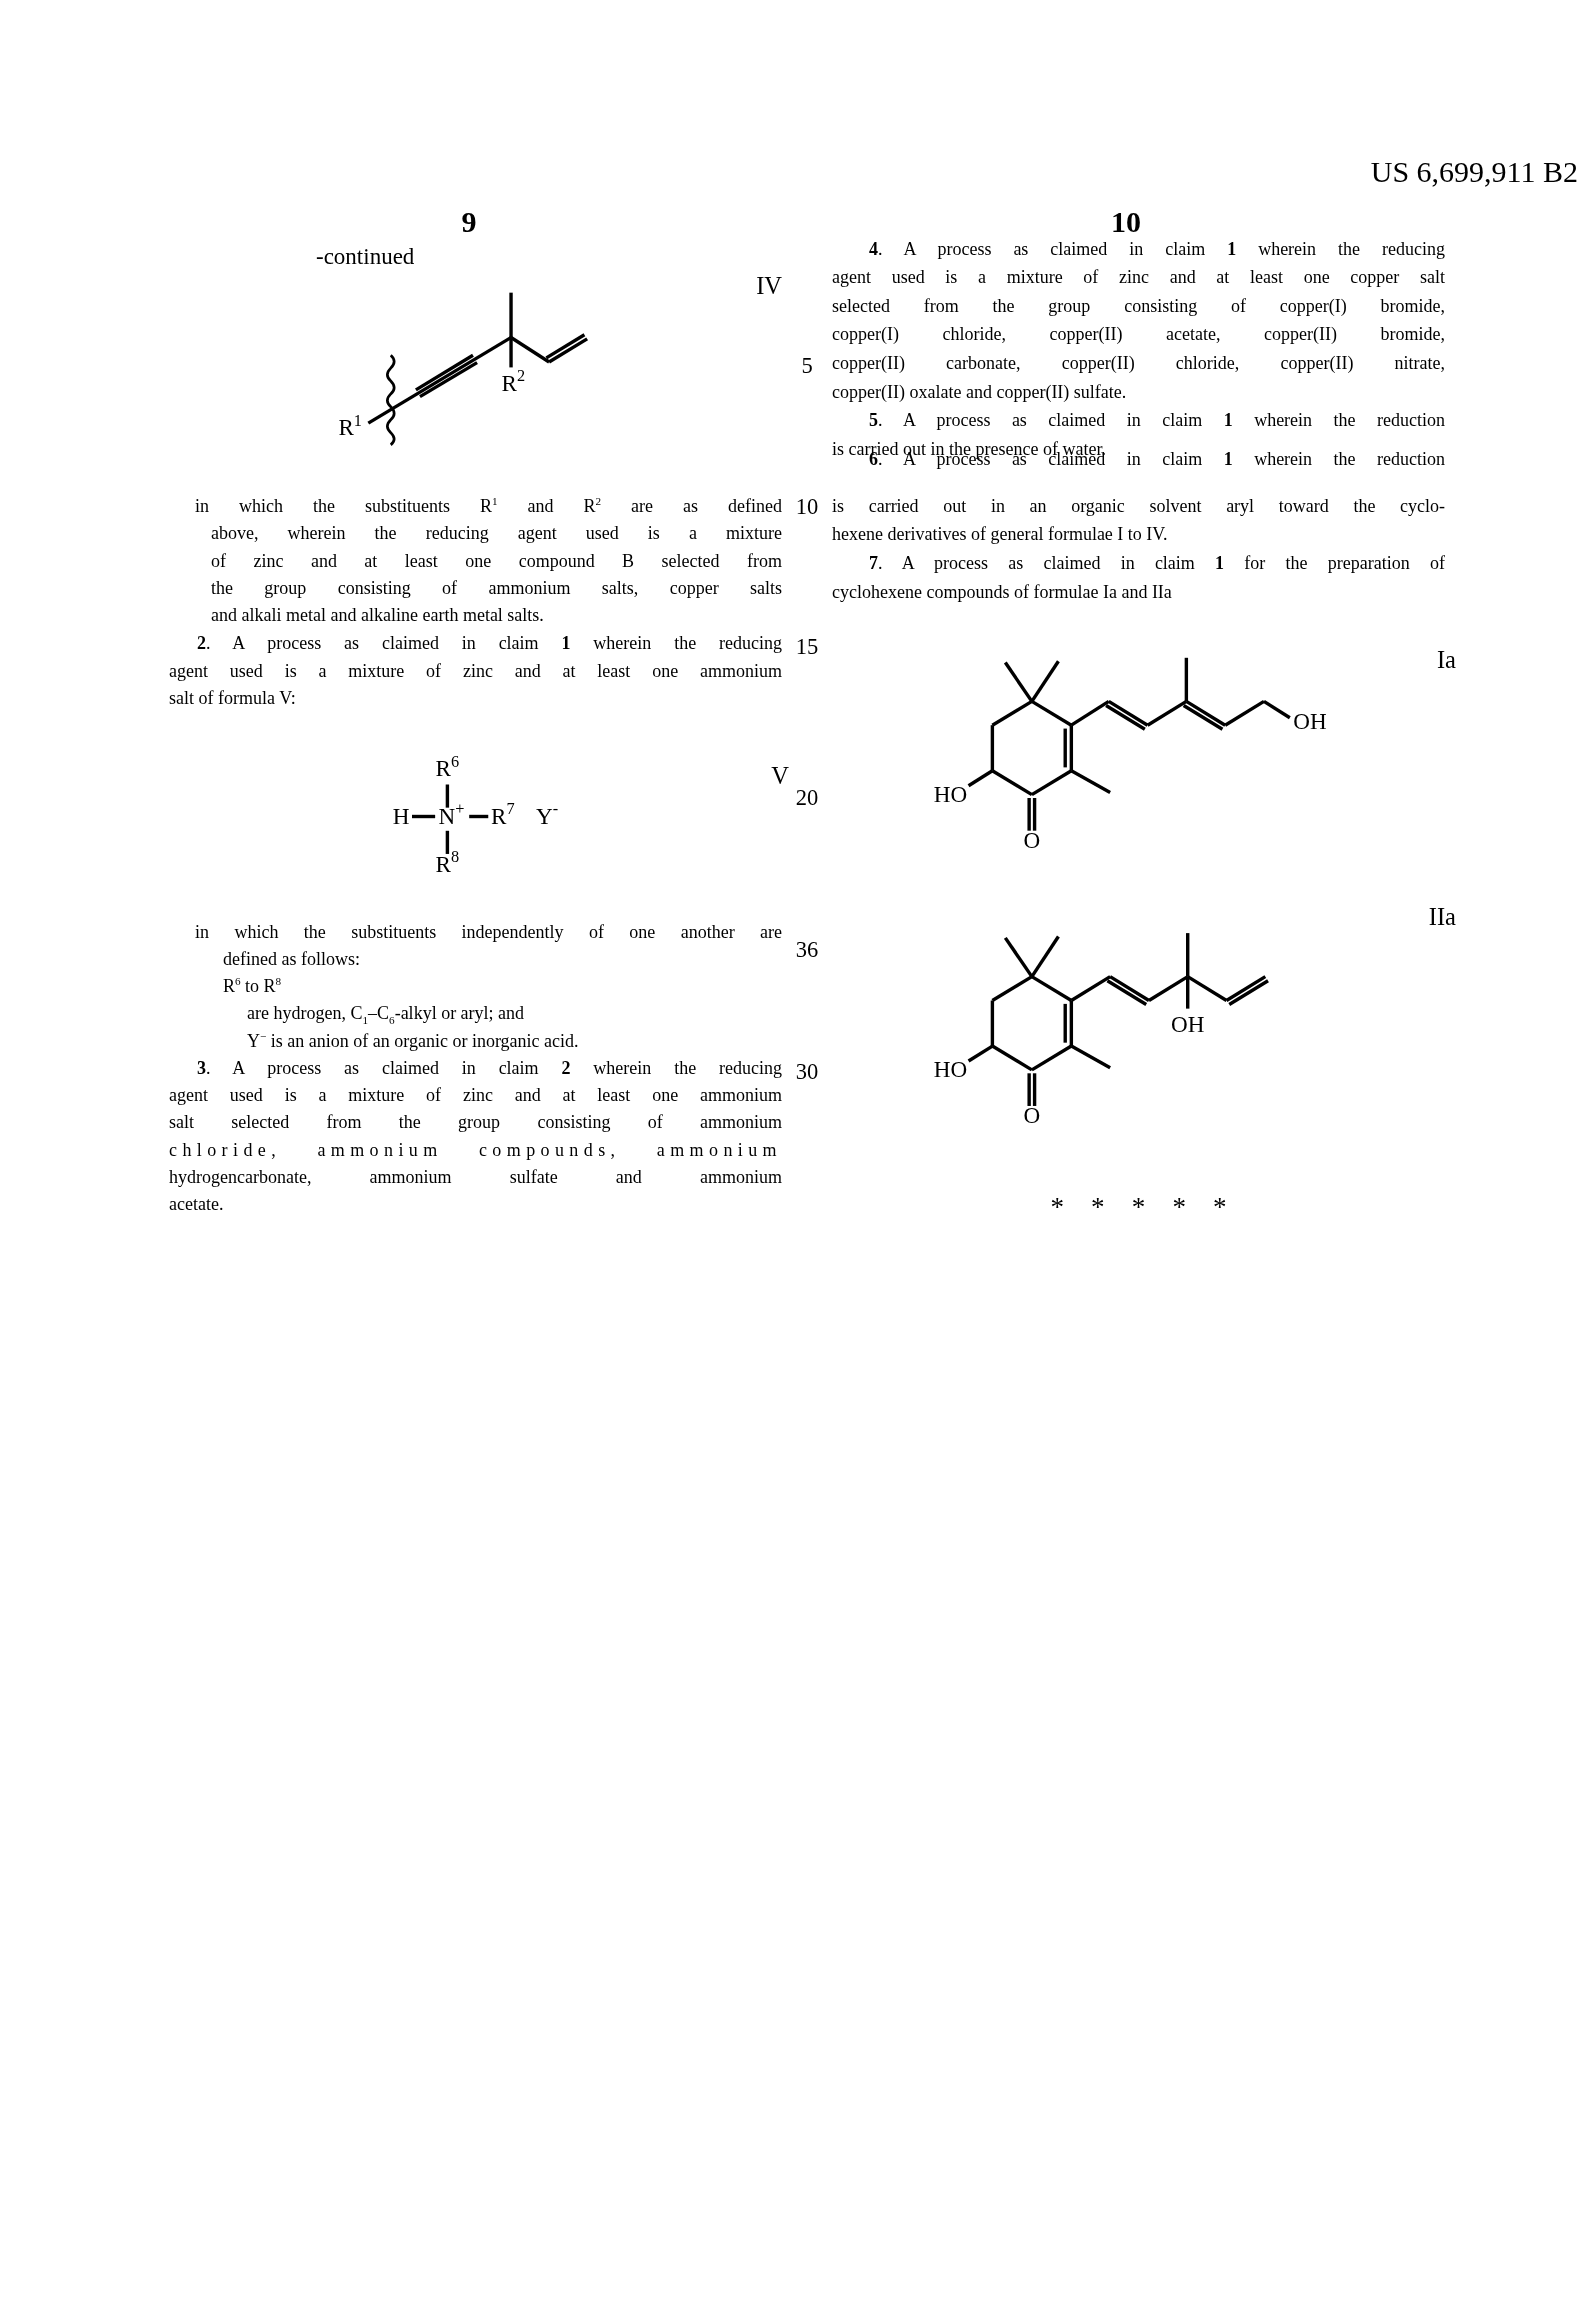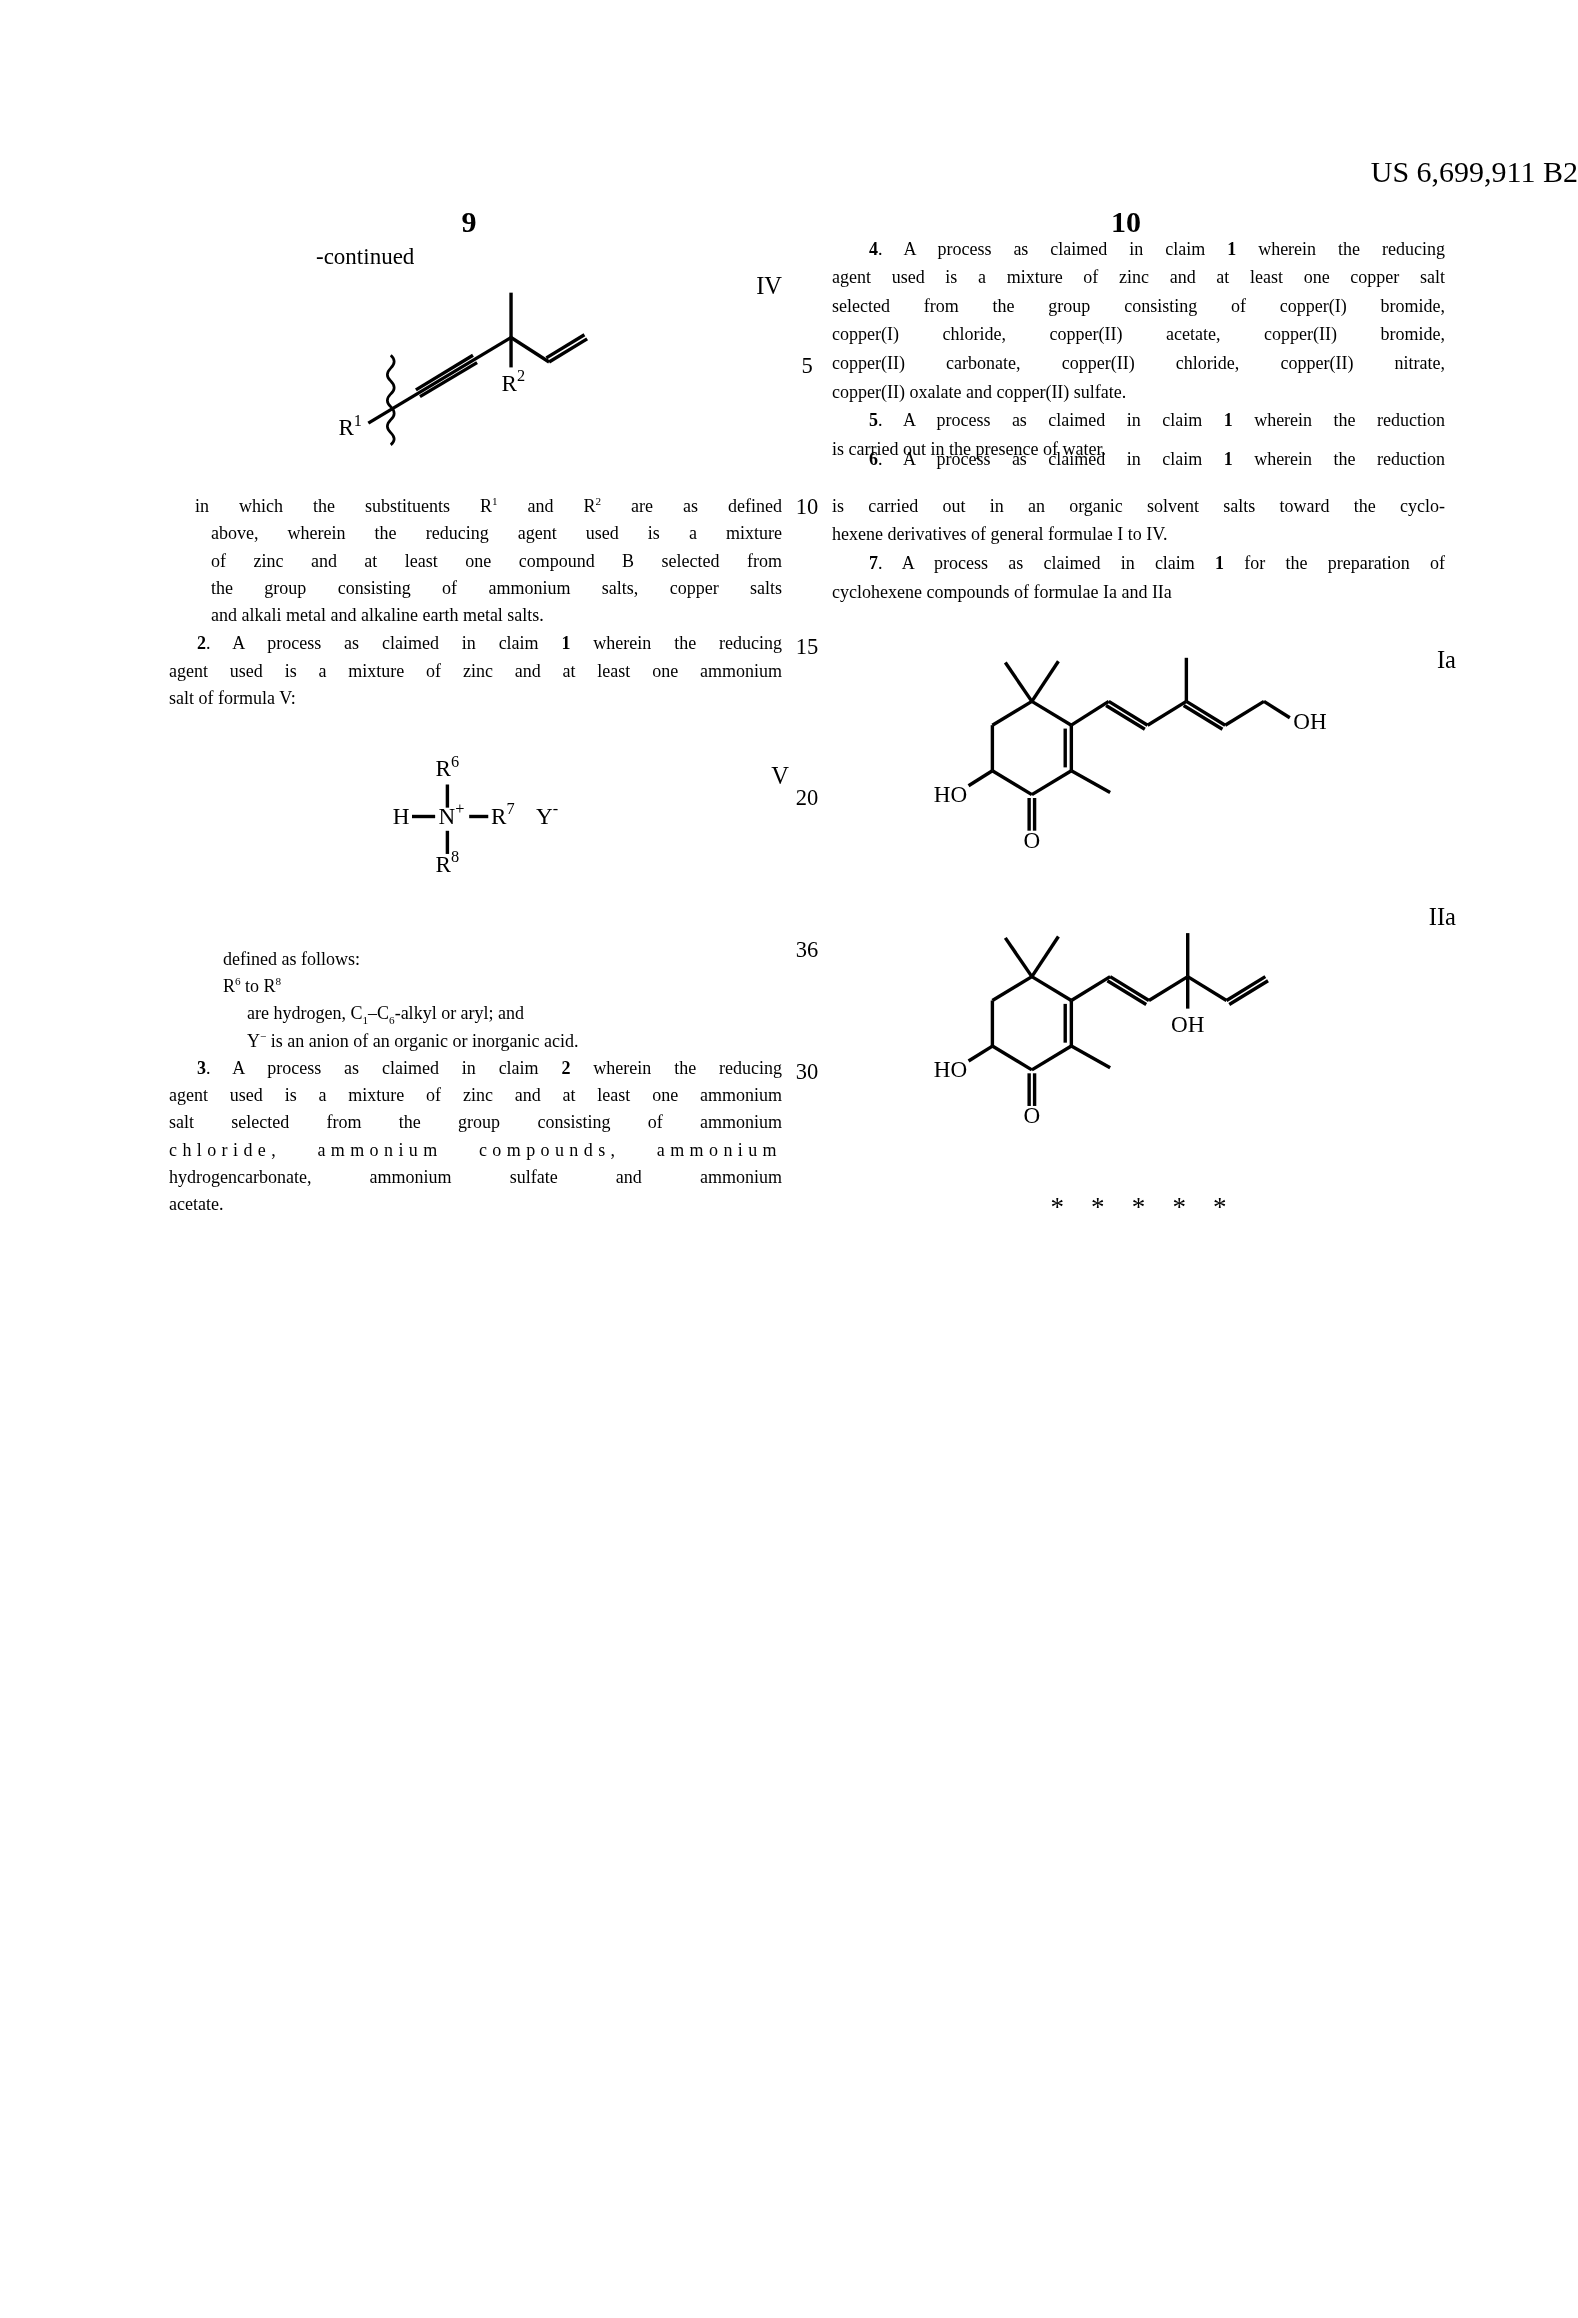--- a/index.html
+++ b/index.html
@@ -154,20 +154,21 @@
   <div class="ln lcol just i38" style="top:492px">in which the substituents R<sup>1</sup> and R<sup>2</sup> are as defined</div>
   <div class="ln lcol just i62" style="top:519px">above, wherein the reducing agent used is a mixture</div>
   <div class="ln lcol just i62" style="top:547px">of zinc and at least one compound B selected from</div>
   <div class="ln lcol just i62" style="top:574px">the group consisting of ammonium salts, copper salts</div>
   <div class="ln lcol i62" style="top:601px">and alkali metal and alkaline earth metal salts.</div>
 
   <div class="ln lcol just i41" style="top:629px"><b>2</b>. A process as claimed in claim <b>1</b> wherein the reducing</div>
   <div class="ln lcol just" style="top:657px">agent used is a mixture of zinc and at least one ammonium</div>
   <div class="ln lcol" style="top:684px">salt of formula V:</div>
 
+  <div class="ln lcol just i38" style="top:918px">in which the substituents independently of one another are</div>
   <div class="ln lcol i79" style="top:945px">defined as follows:</div>
   <div class="ln lcol i79" style="top:972px">R<sup>6</sup> to R<sup>8</sup></div>
   <div class="ln lcol i115" style="top:999px">are hydrogen, C<sub>1</sub>–C<sub>6</sub>-alkyl or aryl; and</div>
   <div class="ln lcol i115" style="top:1027px">Y<sup>−</sup> is an anion of an organic or inorganic acid.</div>
 
   <div class="ln lcol just i41" style="top:1054px"><b>3</b>. A process as claimed in claim <b>2</b> wherein the reducing</div>
   <div class="ln lcol just" style="top:1081px">agent used is a mixture of zinc and at least one ammonium</div>
   <div class="ln lcol just" style="top:1108px">salt selected from the group consisting of ammonium</div>
   <div class="ln lcol just lsp" style="top:1136px">chloride, ammonium compounds, ammonium</div>
   <div class="ln lcol just" style="top:1163px">hydrogencarbonate, ammonium sulfate and ammonium</div>
@@ -177,21 +178,21 @@
   <div class="ln rcol just" style="top:263px">agent used is a mixture of zinc and at least one copper salt</div>
   <div class="ln rcol just" style="top:292px">selected from the group consisting of copper(I) bromide,</div>
   <div class="ln rcol just" style="top:320px">copper(I) chloride, copper(II) acetate, copper(II) bromide,</div>
   <div class="ln rcol just" style="top:349px">copper(II) carbonate, copper(II) chloride, copper(II) nitrate,</div>
   <div class="ln rcol" style="top:378px">copper(II) oxalate and copper(II) sulfate.</div>
 
   <div class="ln rcol just i55" style="top:406px"><b>5</b>. A process as claimed in claim <b>1</b> wherein the reduction</div>
   <div class="ln rcol" style="top:435px">is carried out in the presence of water.</div>
 
   <div class="ln rcol just i55" style="top:445px"><b>6</b>. A process as claimed in claim <b>1</b> wherein the reduction</div>
-  <div class="ln rcol just" style="top:492px">is carried out in an organic solvent salts toward the cyclo-</div>
+  <div class="ln rcol just" style="top:492px">is carried out in an organic solvent aryl toward the cyclo-</div>
   <div class="ln rcol" style="top:520px">hexene derivatives of general formulae I to IV.</div>
 
   <div class="ln rcol just i55" style="top:549px"><b>7</b>. A process as claimed in claim <b>1</b> for the preparation of</div>
   <div class="ln rcol" style="top:578px">cyclohexene compounds of formulae Ia and IIa</div>
 
   <div class="abs asterisks">* * * * *</div>
 
 </div>
 
 

